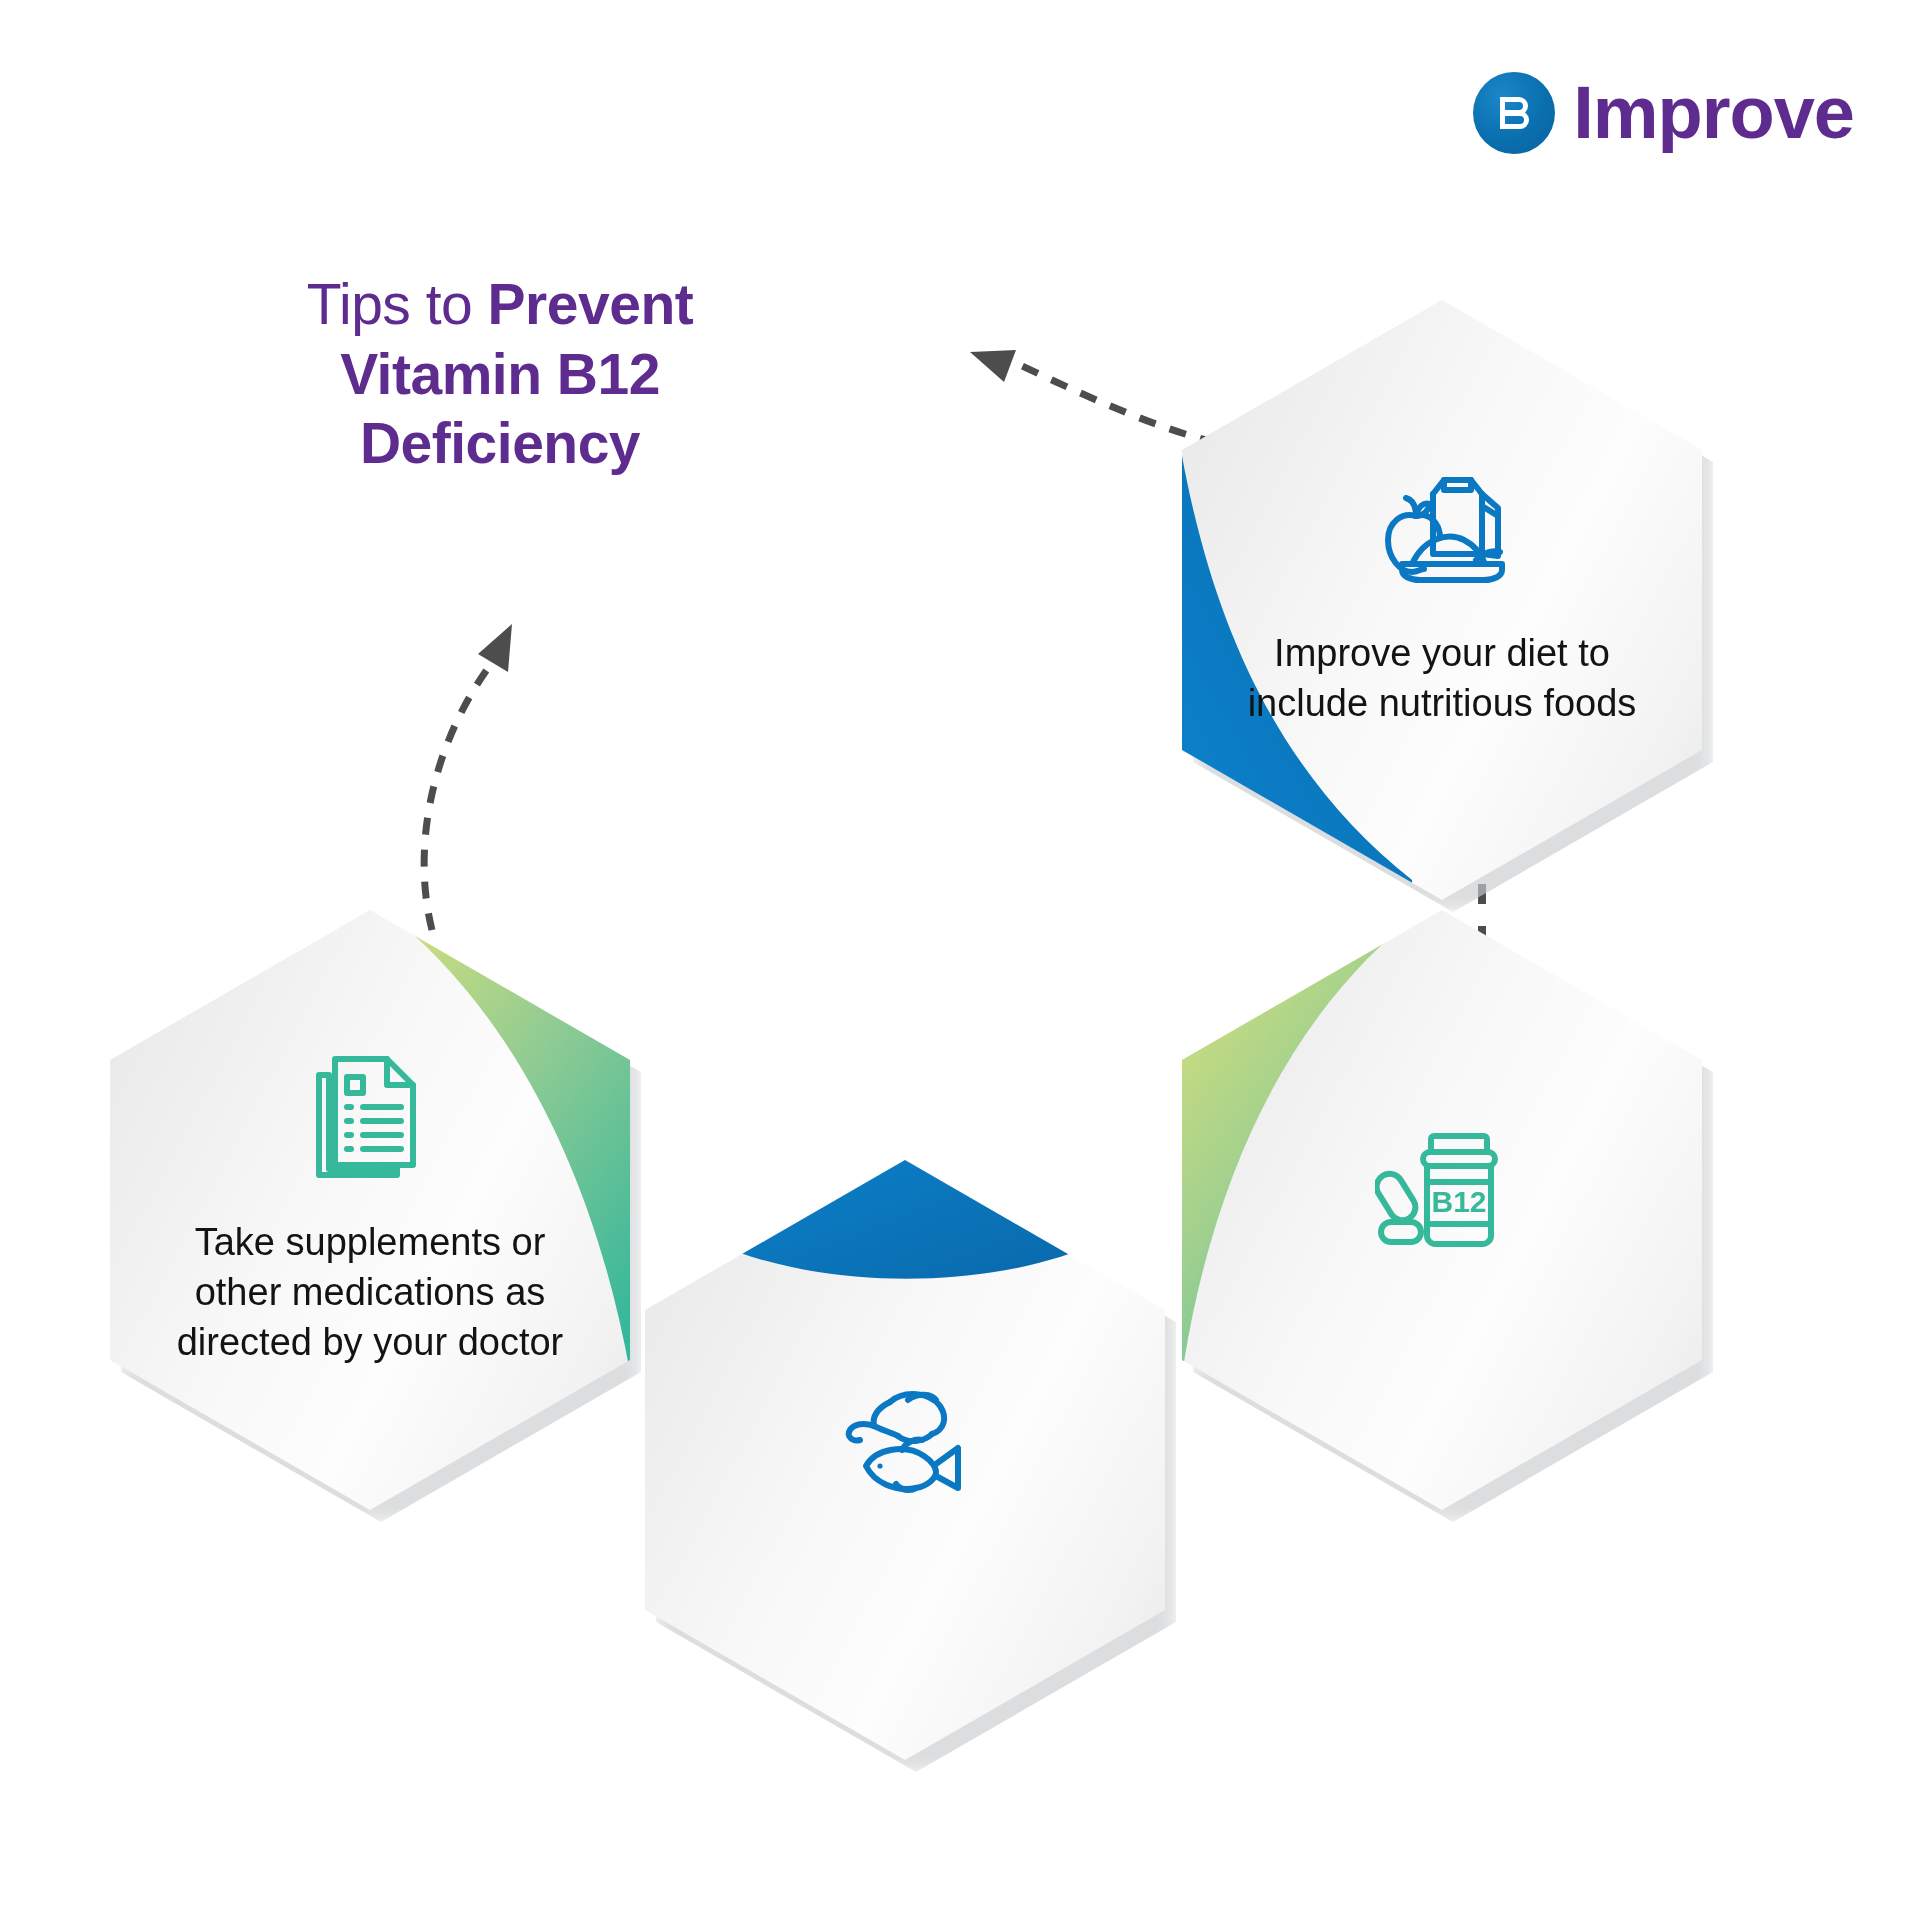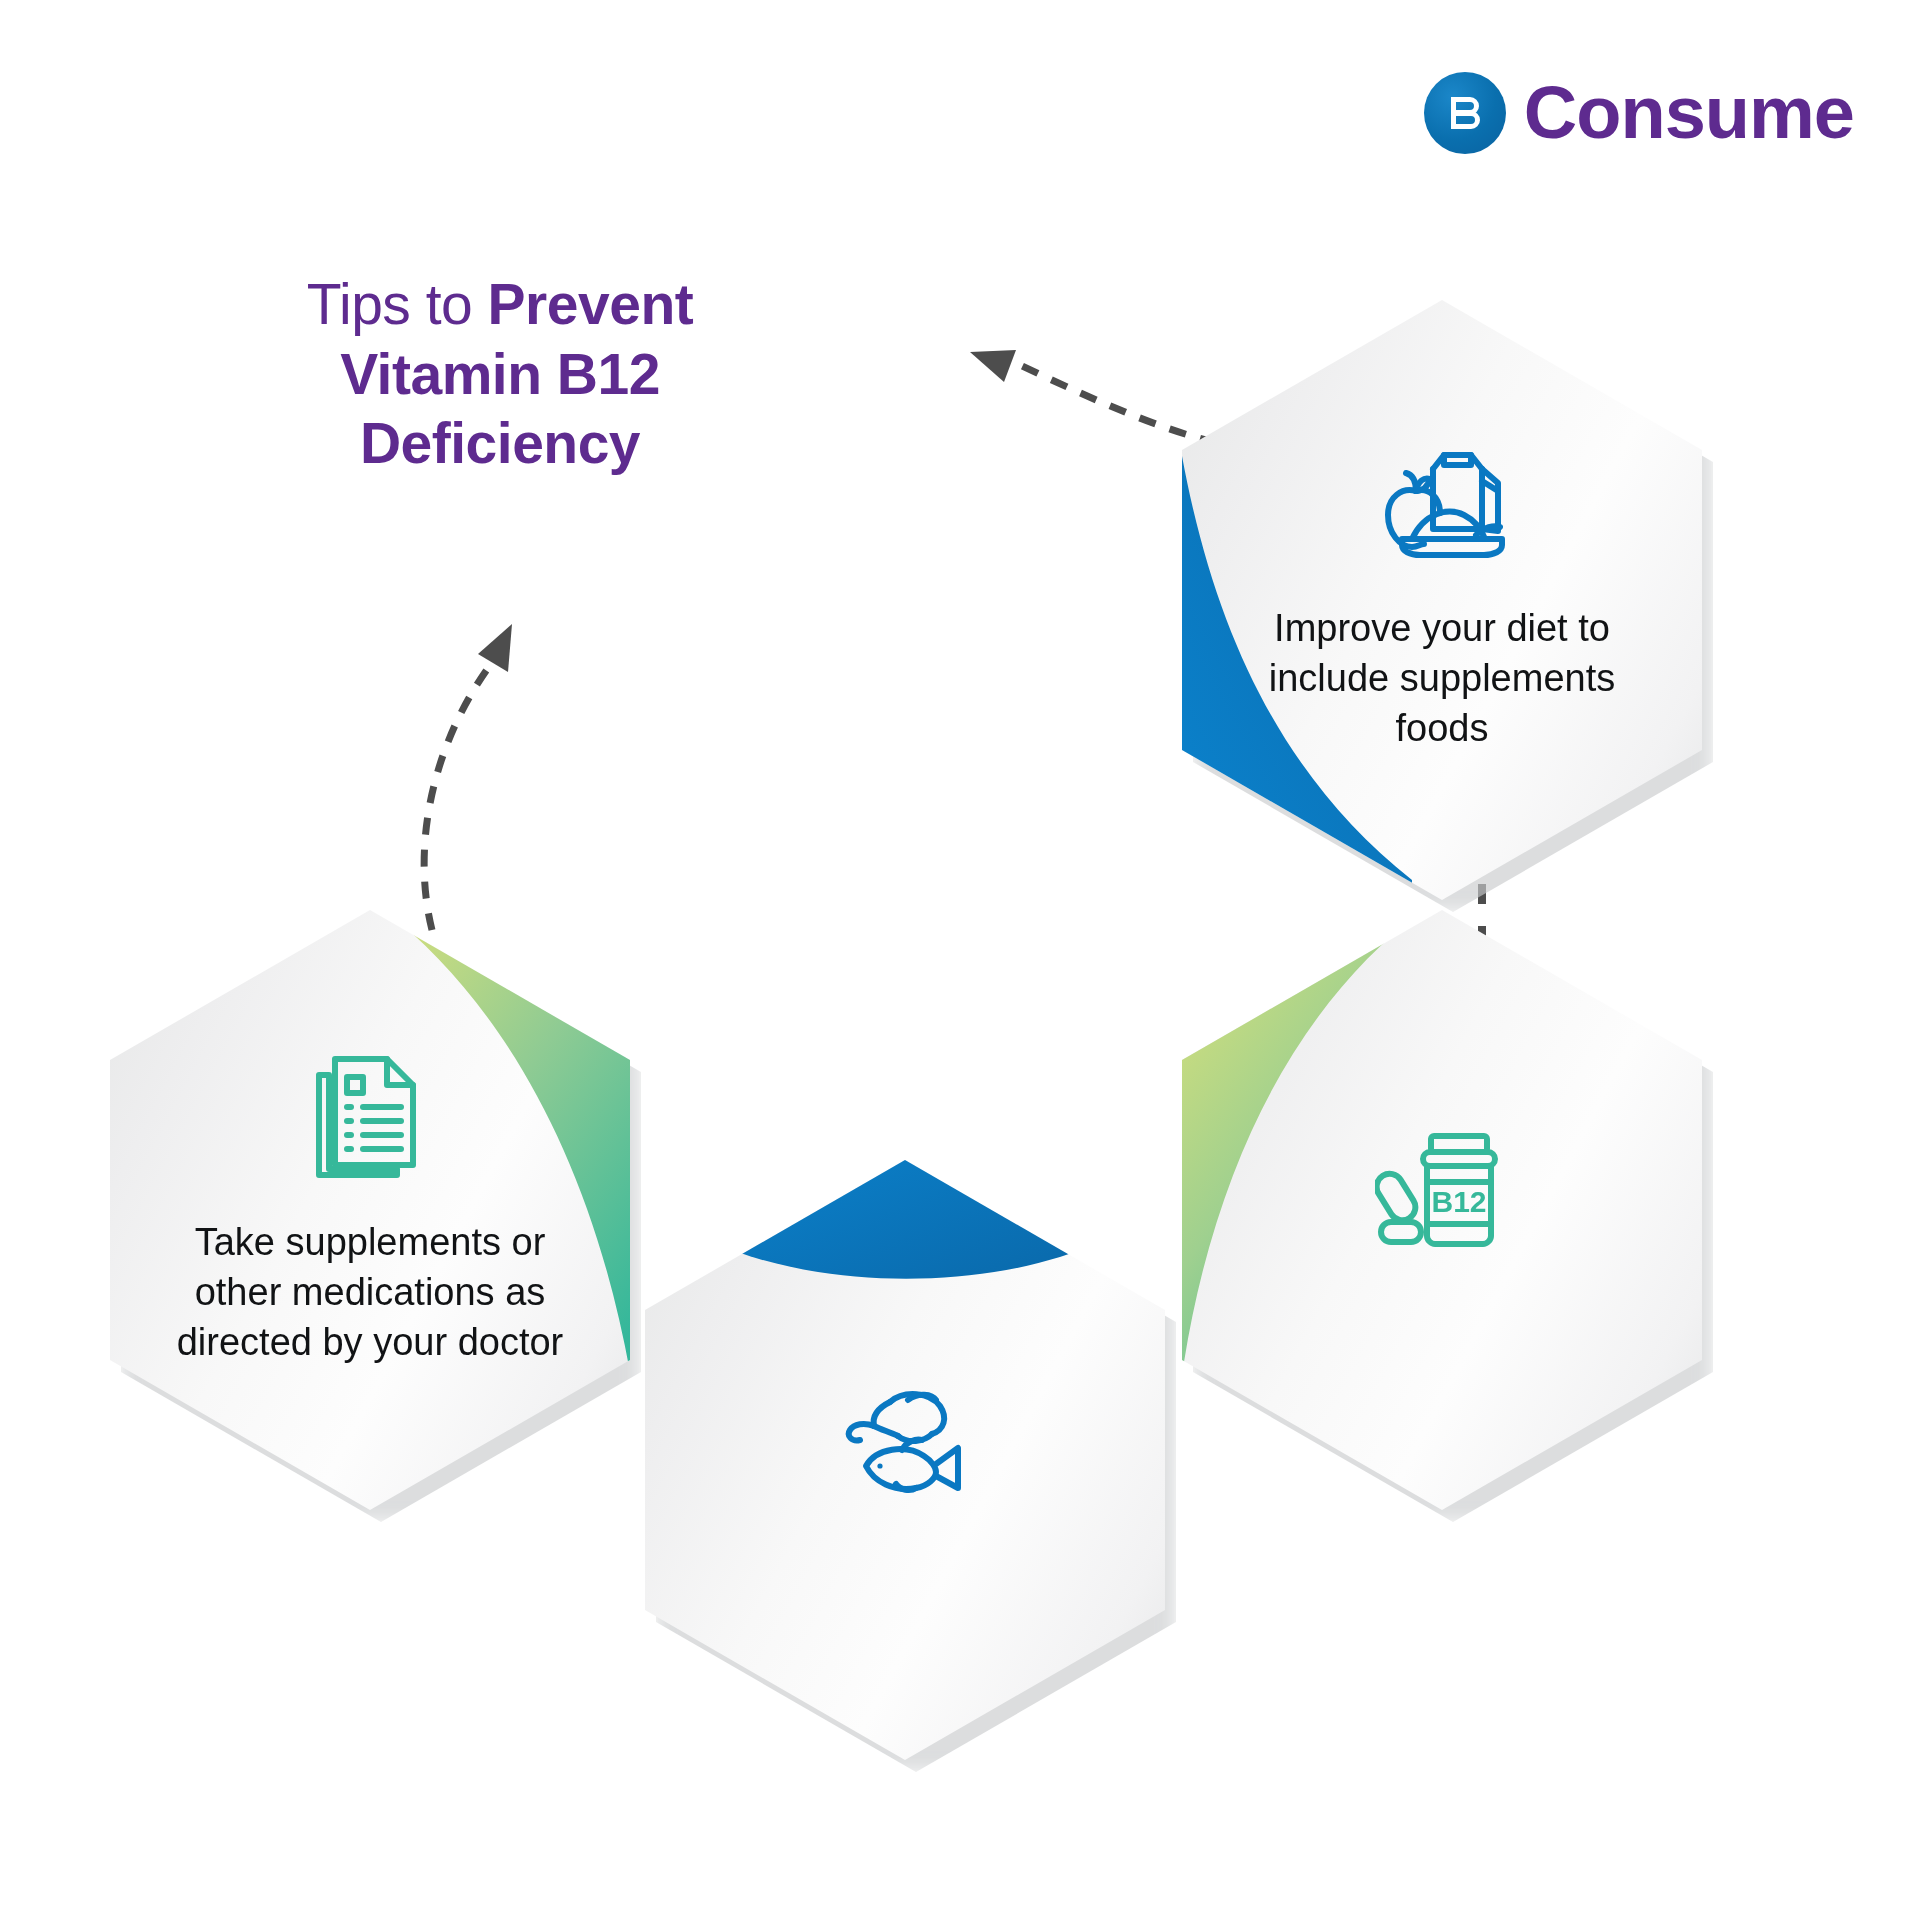--- a/index.html
+++ b/index.html
@@ -88,21 +88,21 @@
 <body>
 
 <div id="logo">
   <div class="mark">
     <svg width="48" height="48" viewBox="0 0 48 48" aria-hidden="true">
       <path d="M10 8 h5 v32 h-5 z" fill="#ffffff"></path>
       <path d="M15 8 h14 a9 9 0 0 1 0 18 h-14 v-5 h14 a4 4 0 0 0 0-8 h-14 z" fill="#ffffff"></path>
       <path d="M15 22 h15 a9 9 0 0 1 0 18 h-15 v-5 h15 a4 4 0 0 0 0-8 h-15 z" fill="#ffffff"></path>
     </svg>
   </div>
-  <div class="wordmark">Consume</div>
+  <div class="wordmark">Improve</div>
 </div>
 
 <div id="headline">
   <div>
     <span class="light">Tips to </span><span class="heavy">Prevent</span>
   </div>
   <div class="heavy">Vitamin B12</div>
   <div class="heavy">Deficiency</div>
 </div>
 
@@ -157,21 +157,21 @@
           <path d="M44 44 C 30 40, 16 50, 16 68 C 16 86, 28 100, 40 100 C 46 100, 48 97, 52 97"></path>
           <path d="M44 44 C 56 40, 68 50, 68 66"></path>
           <path d="M44 44 C 44 34, 41 28, 34 26"></path>
           <path d="M44 44 C 46 34, 52 30, 58 32 C 56 40, 50 44, 44 44 Z"></path>
 
           <path d="M40 92 C 52 66, 76 60, 92 68 C 104 74, 110 84, 113 92"></path>
           <path d="M30 92 L130 92 L130 98 C 130 104, 122 108, 112 108 L 48 108 C 38 108, 30 104, 30 98 Z"></path>
           <path d="M104 88 C 112 80, 122 78, 128 80"></path>
         </svg>
       </div>
-      <div class="hex-text">Improve your diet to include supplements foods</div>
+      <div class="hex-text">Improve your diet to include nutritious foods</div>
     </div>
   </div>
 
   <div class="hex-wrap" style="left:1182px; top:910px; width:520px; height:600px;">
     <div class="hex-shadow"></div>
     <div class="hex">
 
       <svg class="arc" style="left:-6px; top:-10px; width:270px; height:470px;" viewBox="0 0 270 470">
         <defs>
           <linearGradient id="g-green-1" x1="0.15" y1="0" x2="0.9" y2="1">

